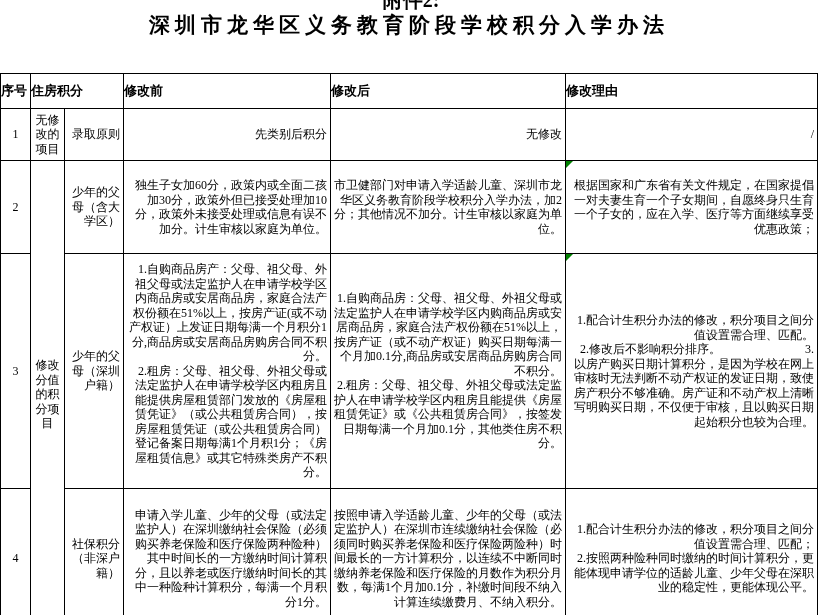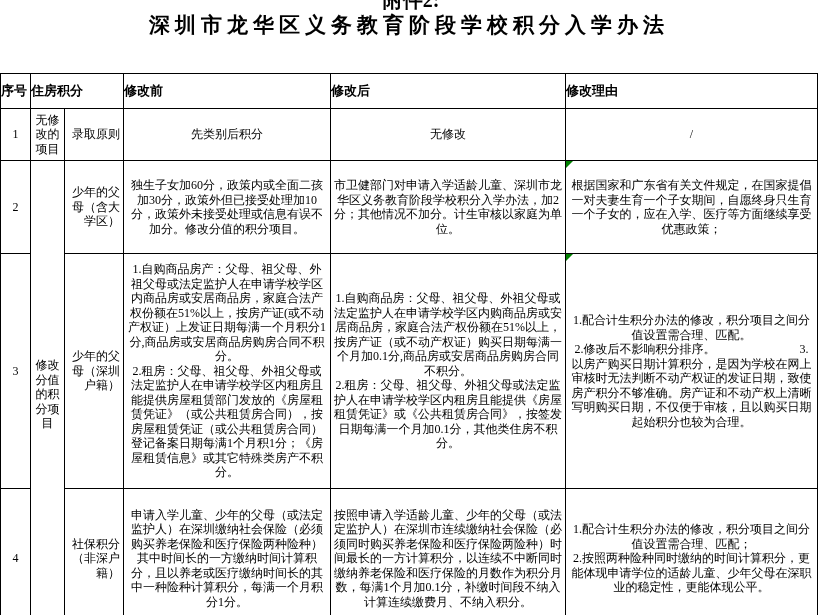--- a/index.html
+++ b/index.html
@@ -55,21 +55,21 @@
     white-space: nowrap;
   }
   tr.row-header  { height: 35px; }
   tr.row-1       { height: 52px; }
   tr.row-2       { height: 93px; }
   tr.row-3       { height: 235px; }
   tr.row-4       { height: 140px; }
   td.cell-num  { text-align: center; }
   td.cell-cat  { text-align: center; }
   td.cell-item { text-align: right; }
-  td.cell-text { text-align: center; white-space: pre-wrap; }
+  td.cell-text { text-align: right; white-space: pre-wrap; }
   td.has-flag  { position: relative; }
   .flag {
     position: absolute;
     top: 0;
     left: 0;
     width: 7px;
     height: 7px;
     clip-path: polygon(0 0, 100% 0, 0 100%);
   }
 </style>
@@ -106,21 +106,21 @@
       <td class="cell-item">录取原则</td>
       <td class="cell-text">先类别后积分</td>
       <td class="cell-text">无修改</td>
       <td class="cell-text">/</td>
     </tr>
 
     <tr class="row-2">
       <td class="cell-num">2</td>
       <td class="cell-cat" rowspan="3">修改分值的积分项目</td>
       <td class="cell-item">少年的父母（含大学区）</td>
-      <td class="cell-text">独生子女加60分，政策内或全面二孩加30分，政策外但已接受处理加10分，政策外未接受处理或信息有误不加分。修改分值的积分项目。</td>
+      <td class="cell-text">独生子女加60分，政策内或全面二孩加30分，政策外但已接受处理加10分，政策外未接受处理或信息有误不加分。计生审核以家庭为单位。</td>
       <td class="cell-text">市卫健部门对申请入学适龄儿童、深圳市龙华区义务教育阶段学校积分入学办法，加2分；其他情况不加分。计生审核以家庭为单位。</td>
       <td class="cell-text has-flag">根据国家和广东省有关文件规定，在国家提倡一对夫妻生育一个子女期间，自愿终身只生育一个子女的，应在入学、医疗等方面继续享受优惠政策；<span class="flag" style="background: rgb(0, 128, 0);"></span></td>
     </tr>
 
     <tr class="row-3">
       <td class="cell-num">3</td>
       <td class="cell-item">少年的父母（深圳户籍）</td>
       <td class="cell-text">1.自购商品房产：父母、祖父母、外祖父母或法定监护人在申请学校学区内商品房或安居商品房，家庭合法产权份额在51%以上，按房产证(或不动产权证）上发证日期每满一个月积分1分,商品房或安居商品房购房合同不积分。
 2.租房：父母、祖父母、外祖父母或法定监护人在申请学校学区内租房且能提供房屋租赁部门发放的《房屋租赁凭证》（或公共租赁房合同），按房屋租赁凭证（或公共租赁房合同）登记备案日期每满1个月积1分；《房屋租赁信息》或其它特殊类房产不积分。</td>
       <td class="cell-text">1.自购商品房：父母、祖父母、外祖父母或法定监护人在申请学校学区内购商品房或安居商品房，家庭合法产权份额在51%以上，按房产证（或不动产权证）购买日期每满一个月加0.1分,商品房或安居商品房购房合同不积分。

